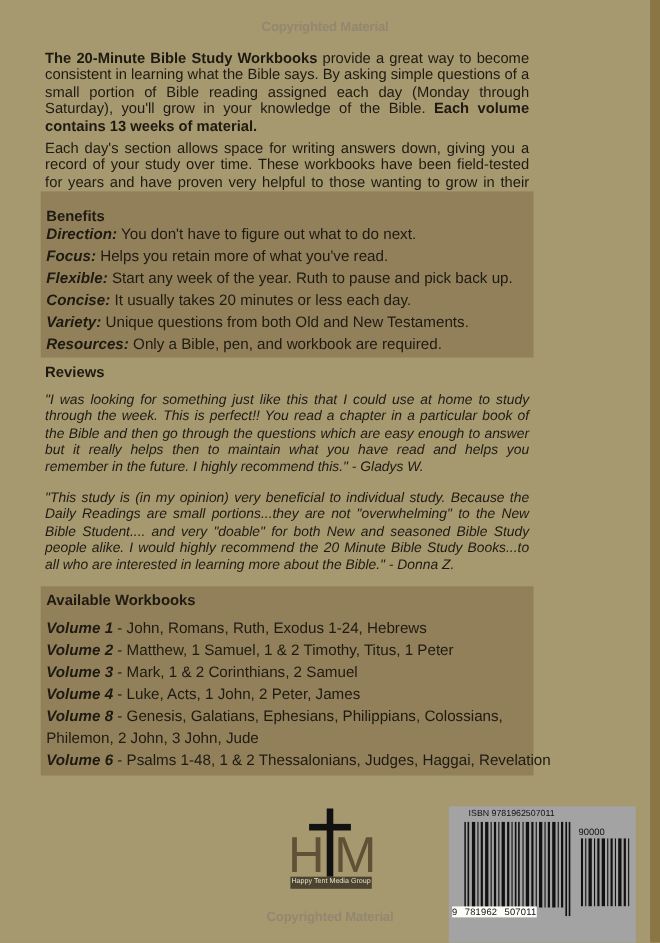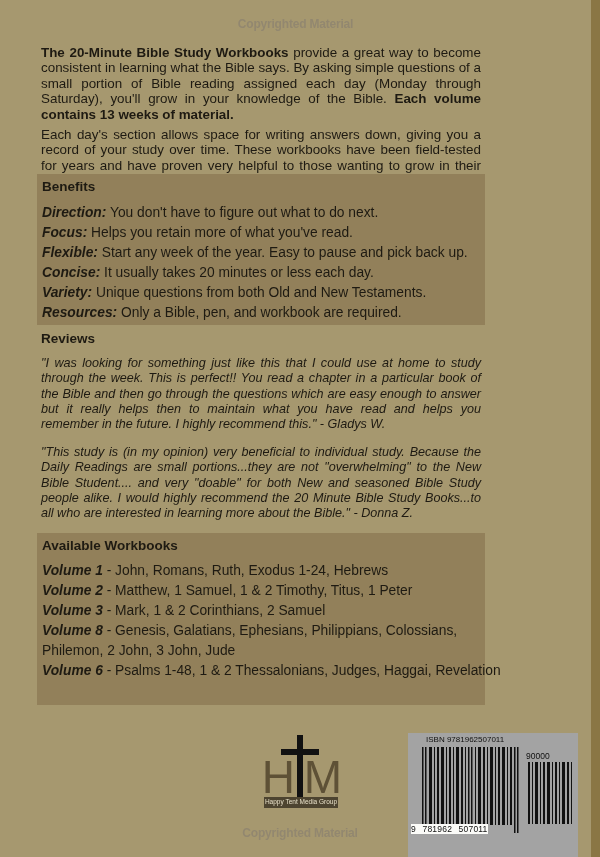--- a/index.html
+++ b/index.html
@@ -76,41 +76,42 @@
 
 <div class="right-strip"></div>
 
 <div class="watermark wm-top">Copyrighted Material</div>
 
 <div class="para p1"><b>The 20-Minute Bible Study Workbooks</b><span> provide a great way to become consistent in learning what the Bible says. By asking simple questions of a small portion of Bible reading assigned each day (Monday through Saturday), you'll grow in your knowledge of the Bible. </span><b>Each volume contains 13 weeks of material.</b></div>
 
 <div class="para p2">Each day's section allows space for writing answers down, giving you a record of your study over time. These workbooks have been field-tested for years and have proven very helpful to those wanting to grow in their knowledge of the Bible.</div>
 
 <div class="panel benefits">
-  <div class="panel-title" style="top:5px;text-align:center;">Benefits</div>
+  <div class="panel-title" style="top:15px;text-align:center;">Benefits</div>
   <div class="panel-list" style="top:29px;">
     <div class="row"><span class="k">Direction:</span><span> You don't have to figure out what to do next.</span></div>
     <div class="row"><span class="k">Focus:</span><span> Helps you retain more of what you've read.</span></div>
-    <div class="row"><span class="k">Flexible:</span><span> Start any week of the year. Easy to pause and pick back up.</span></div>
+    <div class="row"><span class="k">Flexible:</span><span> Start any week of the year. Ruth to pause and pick back up.</span></div>
     <div class="row"><span class="k">Concise:</span><span> It usually takes 20 minutes or less each day.</span></div>
     <div class="row"><span class="k">Variety:</span><span> Unique questions from both Old and New Testaments.</span></div>
     <div class="row"><span class="k">Resources:</span><span> Only a Bible, pen, and workbook are required.</span></div>
   </div>
 </div>
 
 <div class="reviews-title">Reviews</div>
 <div class="review r1">"I was looking for something just like this that I could use at home to study through the week. This is perfect!! You read a chapter in a particular book of the Bible and then go through the questions which are easy enough to answer but it really helps then to maintain what you have read and helps you remember in the future. I highly recommend this." - Gladys W.</div>
 <div class="review r2">"This study is (in my opinion) very beneficial to individual study. Because the Daily Readings are small portions...they are not "overwhelming" to the New Bible Student.... and very "doable" for both New and seasoned Bible Study people alike. I would highly recommend the 20 Minute Bible Study Books...to all who are interested in learning more about the Bible." - Donna Z.</div>
 
 <div class="panel workbooks">
   <div class="panel-title" style="top:5px;">Available Workbooks</div>
   <div class="panel-list" style="top:28px;">
     <div class="row"><span class="k">Volume 1</span><span> - John, Romans, Ruth, Exodus 1-24, Hebrews</span></div>
     <div class="row"><span class="k">Volume 2</span><span> - Matthew, 1 Samuel, 1 &amp; 2 Timothy, Titus, 1 Peter</span></div>
     <div class="row"><span class="k">Volume 3</span><span> - Mark, 1 &amp; 2 Corinthians, 2 Samuel</span></div>
+    <div class="row"><span class="k">Volume 4</span><span> - Luke, Acts, 1 John, 2 Peter, James</span></div>
     <div class="row wrap"><span class="k">Volume 8</span><span> - Genesis, Galatians, Ephesians, Philippians, Colossians, Philemon, 2 John, 3 John, Jude</span></div>
     <div class="row"><span class="k">Volume 6</span><span> - Psalms 1-48, 1 &amp; 2 Thessalonians, Judges, Haggai, Revelation</span></div>
   </div>
 </div>
 
 <div class="logo">
   <svg width="78" height="90" viewBox="0 0 78 90">
     <text x="39" y="60" text-anchor="middle" font-family="Liberation Sans, sans-serif" font-size="46" fill="#5e5136" letter-spacing="-2">H M</text>
     <rect x="35" y="2" width="6" height="62" fill="#111"></rect>
     <rect x="19" y="16" width="38" height="6" fill="#111"></rect>

